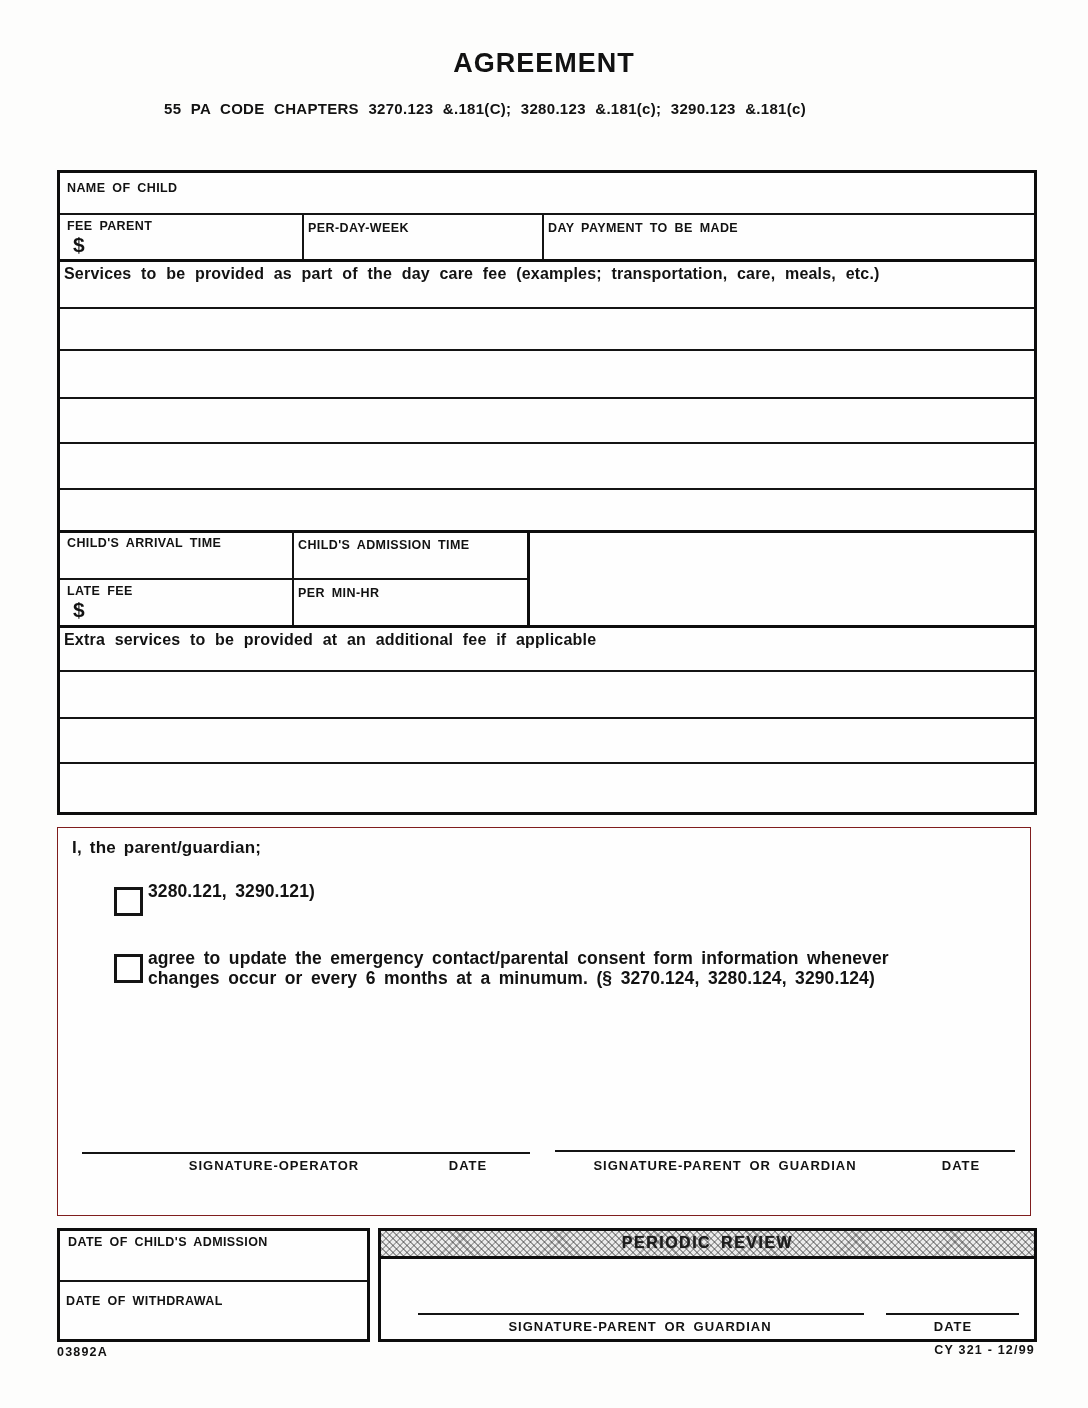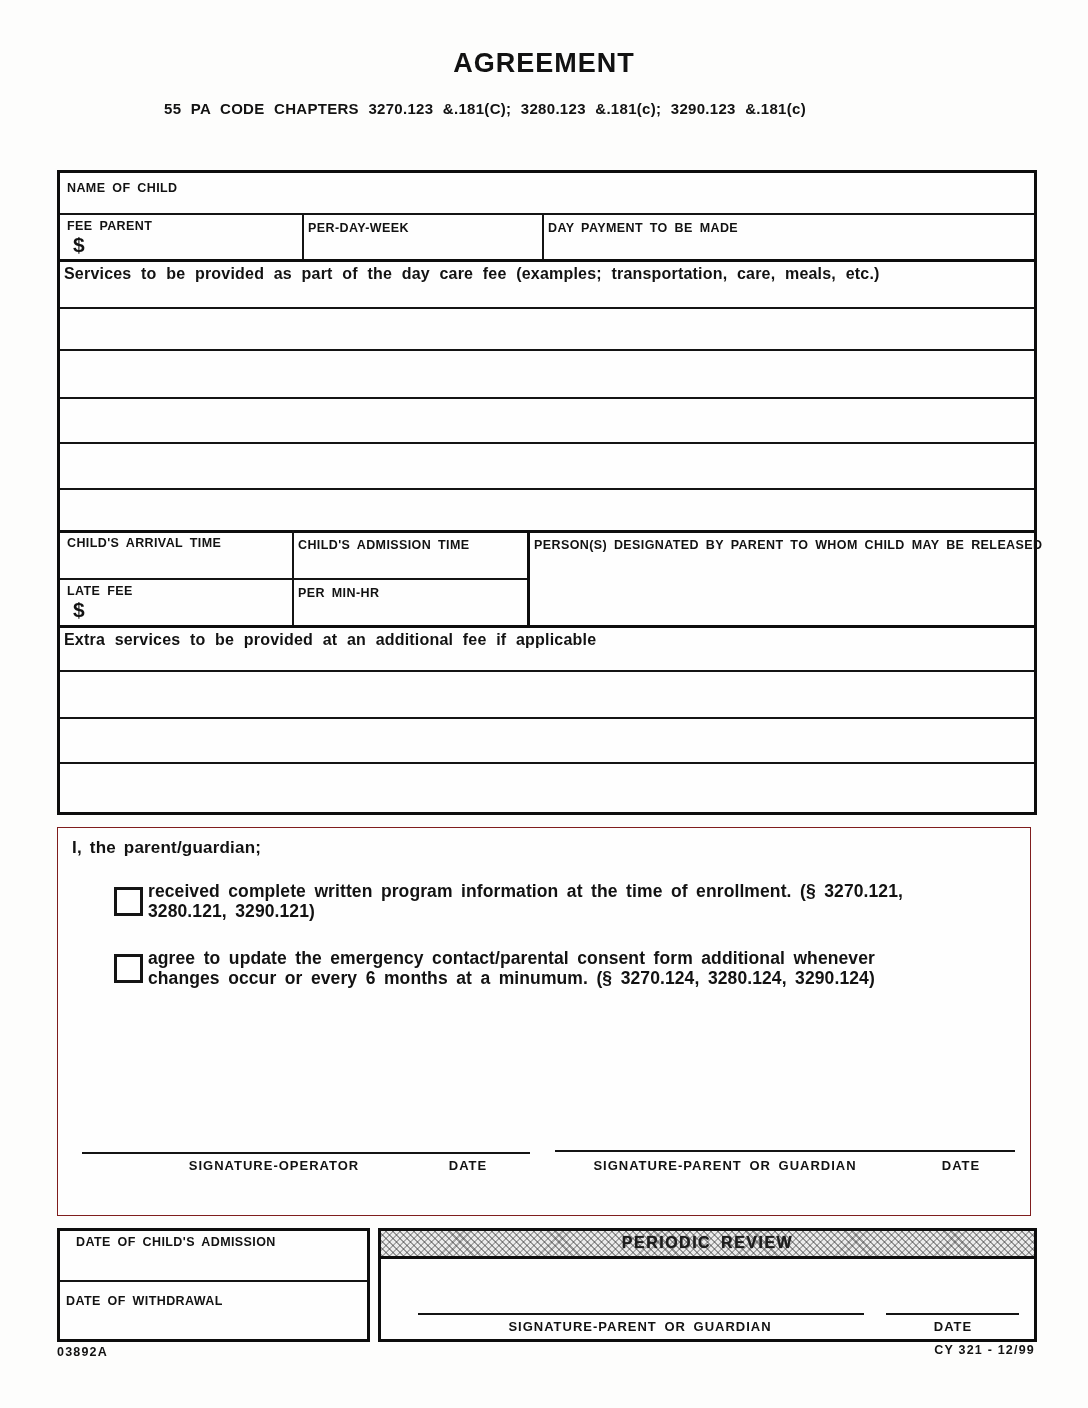--- a/index.html
+++ b/index.html
@@ -114,21 +114,20 @@
     <div class="hline" style="top:269px;"></div>
     <div class="fill" style="left:0;top:271px;width:974px;height:42px;"></div>
     <div class="hline" style="top:315px;"></div>
     <div class="fill" style="left:0;top:317px;width:974px;height:38px;"></div>
     <div class="hline thick" style="top:357px;"></div>
 
     <span class="lbl" style="left:7px;top:363px;">CHILD'S ARRIVAL TIME</span>
     <div class="fill" style="left:7px;top:378px;width:215px;height:24px;"></div>
     <span class="lbl" style="left:238px;top:365px;">CHILD'S ADMISSION TIME</span>
     <div class="fill" style="left:238px;top:380px;width:220px;height:22px;"></div>
-    <span class="lbl" style="left:474px;top:365px;">PERSON(S) DESIGNATED BY PARENT TO WHOM CHILD MAY BE RELEASED</span>
     <div class="fill" style="left:474px;top:382px;width:495px;height:66px;"></div>
 
     <div class="hline" style="top:405px;left:0;right:507px;"></div>
 
     <span class="lbl" style="left:7px;top:411px;">LATE FEE</span>
     <span class="dollar" style="left:13px;top:425px;">$</span>
     <div class="fill" style="left:34px;top:424px;width:190px;height:24px;"></div>
     <span class="lbl" style="left:238px;top:413px;">PER MIN-HR</span>
     <div class="fill" style="left:238px;top:428px;width:220px;height:20px;"></div>
 
@@ -145,43 +144,42 @@
     <div class="hline" style="top:589px;"></div>
     <div class="fill" style="left:0;top:591px;width:974px;height:46px;"></div>
   </div>
 
   <div class="box agree-box">
     <div class="intro">I, the parent/guardian;</div>
 
     <div class="cb-row" style="top:53px;">
       <span class="cb-box"></span>
       <div class="cb-text">
-        <div>received complete written program information at the time of enrollment. (§ 3270.121,</div>
         <div>3280.121, 3290.121)</div>
       </div>
     </div>
 
     <div class="cb-row" style="top:120px;">
       <span class="cb-box"></span>
       <div class="cb-text">
-        <div>agree to update the emergency contact/parental consent form additional whenever</div>
+        <div>agree to update the emergency contact/parental consent form information whenever</div>
         <div>changes occur or every 6 months at a minumum. (§ 3270.124, 3280.124, 3290.124)</div>
       </div>
     </div>
 
     <div class="sigline" style="left:24px;top:324px;width:448px;"></div>
     <div class="sigline" style="left:497px;top:322px;width:460px;"></div>
     <span class="siglbl" style="left:216px;top:330px;">SIGNATURE-OPERATOR</span>
     <span class="siglbl" style="left:410px;top:330px;">DATE</span>
     <span class="siglbl" style="left:667px;top:330px;">SIGNATURE-PARENT OR GUARDIAN</span>
     <span class="siglbl" style="left:903px;top:330px;">DATE</span>
   </div>
 
   <div class="box adm-box">
-    <span class="lbl" style="left:16px;top:4px;">DATE OF CHILD'S ADMISSION</span>
+    <span class="lbl" style="left:8px;top:4px;">DATE OF CHILD'S ADMISSION</span>
     <div class="fill" style="left:6px;top:20px;width:290px;height:26px;"></div>
     <div class="hline" style="top:49px;"></div>
     <span class="lbl" style="left:6px;top:55px;margin-top:8px;">DATE OF WITHDRAWAL</span>
     <div class="fill" style="left:6px;top:71px;width:290px;height:30px;"></div>
   </div>
 
   <div class="box rev-box">
     <div class="hatch">
       <div class="hatch-title">PERIODIC REVIEW</div>
     </div>

